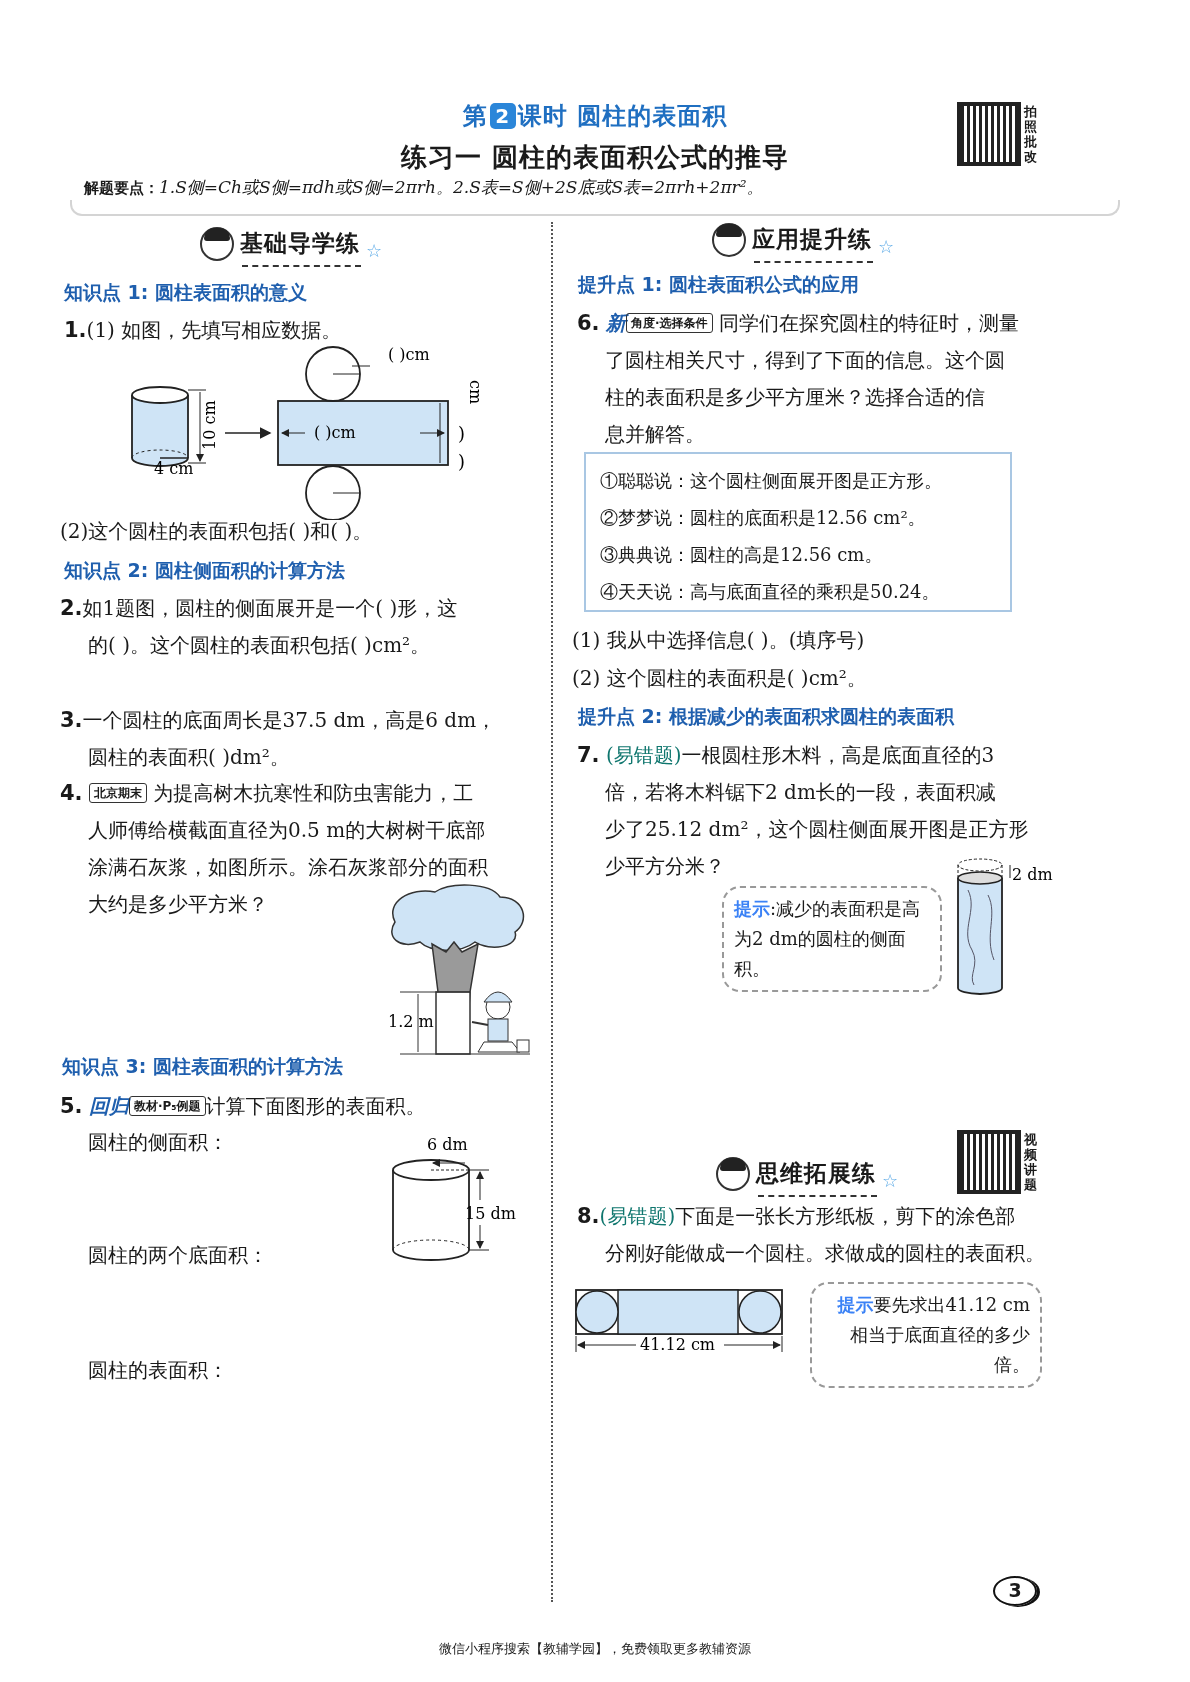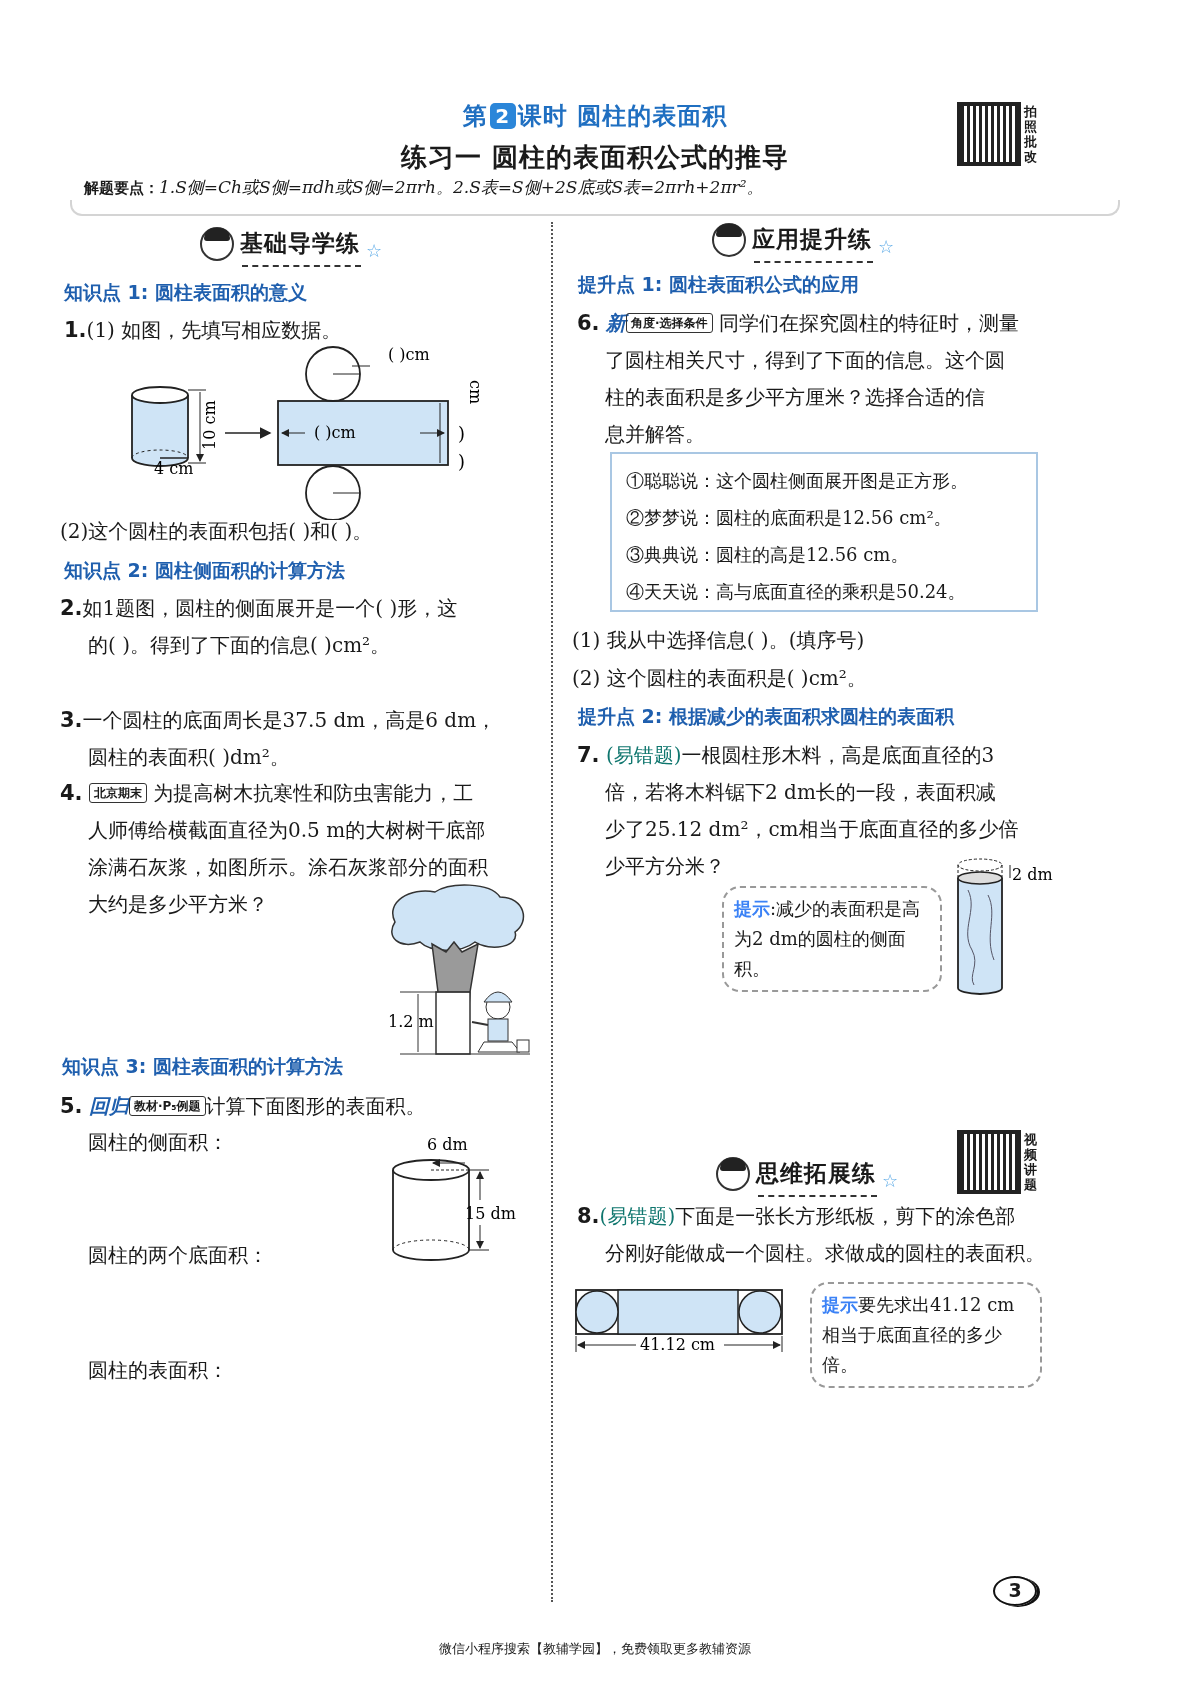--- a/index.html
+++ b/index.html
@@ -24,21 +24,21 @@
   .section-head { font-size: 23px; font-weight: bold; letter-spacing: 1px; display: flex; align-items: center; }
   .section-head .mascot { width: 34px; height: 34px; border-radius: 50%; background: #fff; border: 2px solid #333; position: relative; margin-right: 6px; }
   .section-head .mascot::before { content: ""; position: absolute; left: 2px; top: -1px; width: 26px; height: 13px; background: #222; border-radius: 14px 14px 4px 4px; }
   .section-head .underline { position: absolute; left: 42px; right: 22px; bottom: -6px; border-bottom: 2px dashed #333; }
   .section-head .star { color: #5aa9e6; font-size: 18px; margin-left: 6px; margin-top: 14px; }
   .kp { font-size: 19px; font-weight: bold; color: #1f5fae; font-family: "DejaVu Sans", sans-serif; }
   .q { font-size: 20px; line-height: 37px; }
   .q .qn { font-family: "DejaVu Sans", sans-serif; font-weight: bold; font-size: 21px; }
   .tag { display: inline-block; border: 1.5px solid #333; border-radius: 3px; font-size: 12px; padding: 0 4px; line-height: 18px; font-family: "DejaVu Sans", sans-serif; font-weight: bold; vertical-align: 3px; }
   .tag-blue { color: #1f5fae; font-style: italic; font-weight: bold; }
-  .info-box { left: 610px; top: 452px; width: 428px; height: 160px; border: 2px solid #a9c7e3; background: #fff; padding: 8px 0 0 14px; }
+  .info-box { left: 584px; top: 452px; width: 428px; height: 160px; border: 2px solid #a9c7e3; background: #fff; padding: 8px 0 0 14px; }
   .info-box div { font-size: 18px; line-height: 37px; }
   .hint { border: 2px dashed #999; border-radius: 18px; padding: 6px 10px; font-size: 18px; line-height: 30px; }
   .hint b { color: #3b82f6; }
   .page-num { left: 993px; top: 1576px; width: 44px; height: 30px; border: 2.5px solid #111; border-radius: 50%; text-align: center; line-height: 25px; font-weight: bold; font-size: 19px; font-family: "DejaVu Sans", sans-serif; box-shadow: 3px 1px 0 #111; }
   .footer { left: 0; width: 1190px; top: 1640px; text-align: center; font-size: 13px; font-family: "DejaVu Sans", sans-serif; }
   svg text { font-family: "DejaVu Serif", "Liberation Serif", serif; }
 </style>
 </head>
 <body>
 
@@ -105,21 +105,21 @@
   <text x="338" y="100" font-size="18">)</text>
   <text x="338" y="128" font-size="18">)</text>
 </svg>
 
 <div class="abs q" style="left:60px;top:513px;">(2)这个圆柱的表面积包括(                    )和(            )。</div>
 
 <div class="abs kp" style="left:64px;top:558px;">知识点 2: 圆柱侧面积的计算方法</div>
 
 <div class="abs q" style="left:60px;top:590px;width:480px;">
   <div><span class="qn">2.</span><span>如1题图，圆柱的侧面展开是一个(            )形，这</span></div>
-  <div style="padding-left:28px;">的(        )。得到了下面的信息(            )cm²。</div>
+  <div style="padding-left:28px;">的(        )。这个圆柱的表面积包括(            )cm²。</div>
 </div>
 
 <div class="abs q" style="left:60px;top:702px;width:480px;">
   <div><span class="qn">3.</span><span>一个圆柱的底面周长是37.5 dm，高是6 dm，</span></div>
   <div style="padding-left:28px;">圆柱的表面积(          )dm²。</div>
 </div>
 
 <div class="abs q" style="left:60px;top:775px;width:480px;">
   <div><span class="qn">4.</span> <span class="tag">北京期末</span> <span>为提高树木抗寒性和防虫害能力，工</span></div>
   <div style="padding-left:28px;">人师傅给横截面直径为0.5 m的大树树干底部</div>
@@ -195,21 +195,21 @@
 </div>
 
 <div class="abs q" style="left:572px;top:622px;">(1) 我从中选择信息(                )。(填序号)</div>
 <div class="abs q" style="left:572px;top:660px;">(2) 这个圆柱的表面积是(              )cm²。</div>
 
 <div class="abs kp" style="left:578px;top:704px;">提升点 2: 根据减少的表面积求圆柱的表面积</div>
 
 <div class="abs q" style="left:577px;top:737px;width:470px;">
   <div><span class="qn">7.</span> <span class="blue">(易错题)</span><span>一根圆柱形木料，高是底面直径的3</span></div>
   <div style="padding-left:28px;">倍，若将木料锯下2 dm长的一段，表面积减</div>
-  <div style="padding-left:28px;">少了25.12 dm²，cm相当于底面直径的多少倍</div>
+  <div style="padding-left:28px;">少了25.12 dm²，这个圆柱侧面展开图是正方形</div>
   <div style="padding-left:28px;">少平方分米？</div>
 </div>
 
 <div class="abs hint" style="left:722px;top:886px;width:220px;">
   <b>提示</b><span>:减少的表面积是高为2 dm的圆柱的侧面积。</span>
 </div>
 
 <svg class="abs" style="left:950px;top:850px;" width="110" height="150" viewBox="0 0 110 150">
   <ellipse cx="30" cy="15" rx="22" ry="6" fill="none" stroke="#222" stroke-dasharray="3,2"></ellipse>
   <line x1="8" y1="15" x2="8" y2="28" stroke="#222" stroke-dasharray="3,2"></line>
@@ -247,18 +247,18 @@
   <rect x="44" y="4" width="120" height="44" fill="#cfe4f6" stroke="#222" stroke-width="1.5"></rect>
   <circle cx="23" cy="26" r="21" fill="#cfe4f6" stroke="#222" stroke-width="1.5"></circle>
   <circle cx="186" cy="26" r="21" fill="#cfe4f6" stroke="#222" stroke-width="1.5"></circle>
   <line x1="2" y1="50" x2="2" y2="66" stroke="#222"></line>
   <line x1="208" y1="50" x2="208" y2="66" stroke="#222"></line>
   <line x1="62" y1="59" x2="4" y2="59" stroke="#222" marker-end="url(#arr3)"></line>
   <line x1="150" y1="59" x2="206" y2="59" stroke="#222" marker-end="url(#arr3)"></line>
   <text x="66" y="64" font-size="16">41.12 cm</text>
 </svg>
 
-<div class="abs hint" style="left:810px;top:1282px;width:232px;">
+<div class="abs hint" style="left:810px;top:1282px;width:232px;text-align:right;">
   <b>提示</b><span>要先求出41.12 cm相当于底面直径的多少倍。</span>
 </div>
 
 <div class="abs page-num">3</div>
 <div class="abs footer">微信小程序搜索【教辅学园】，免费领取更多教辅资源</div>
 
 </body></html>

